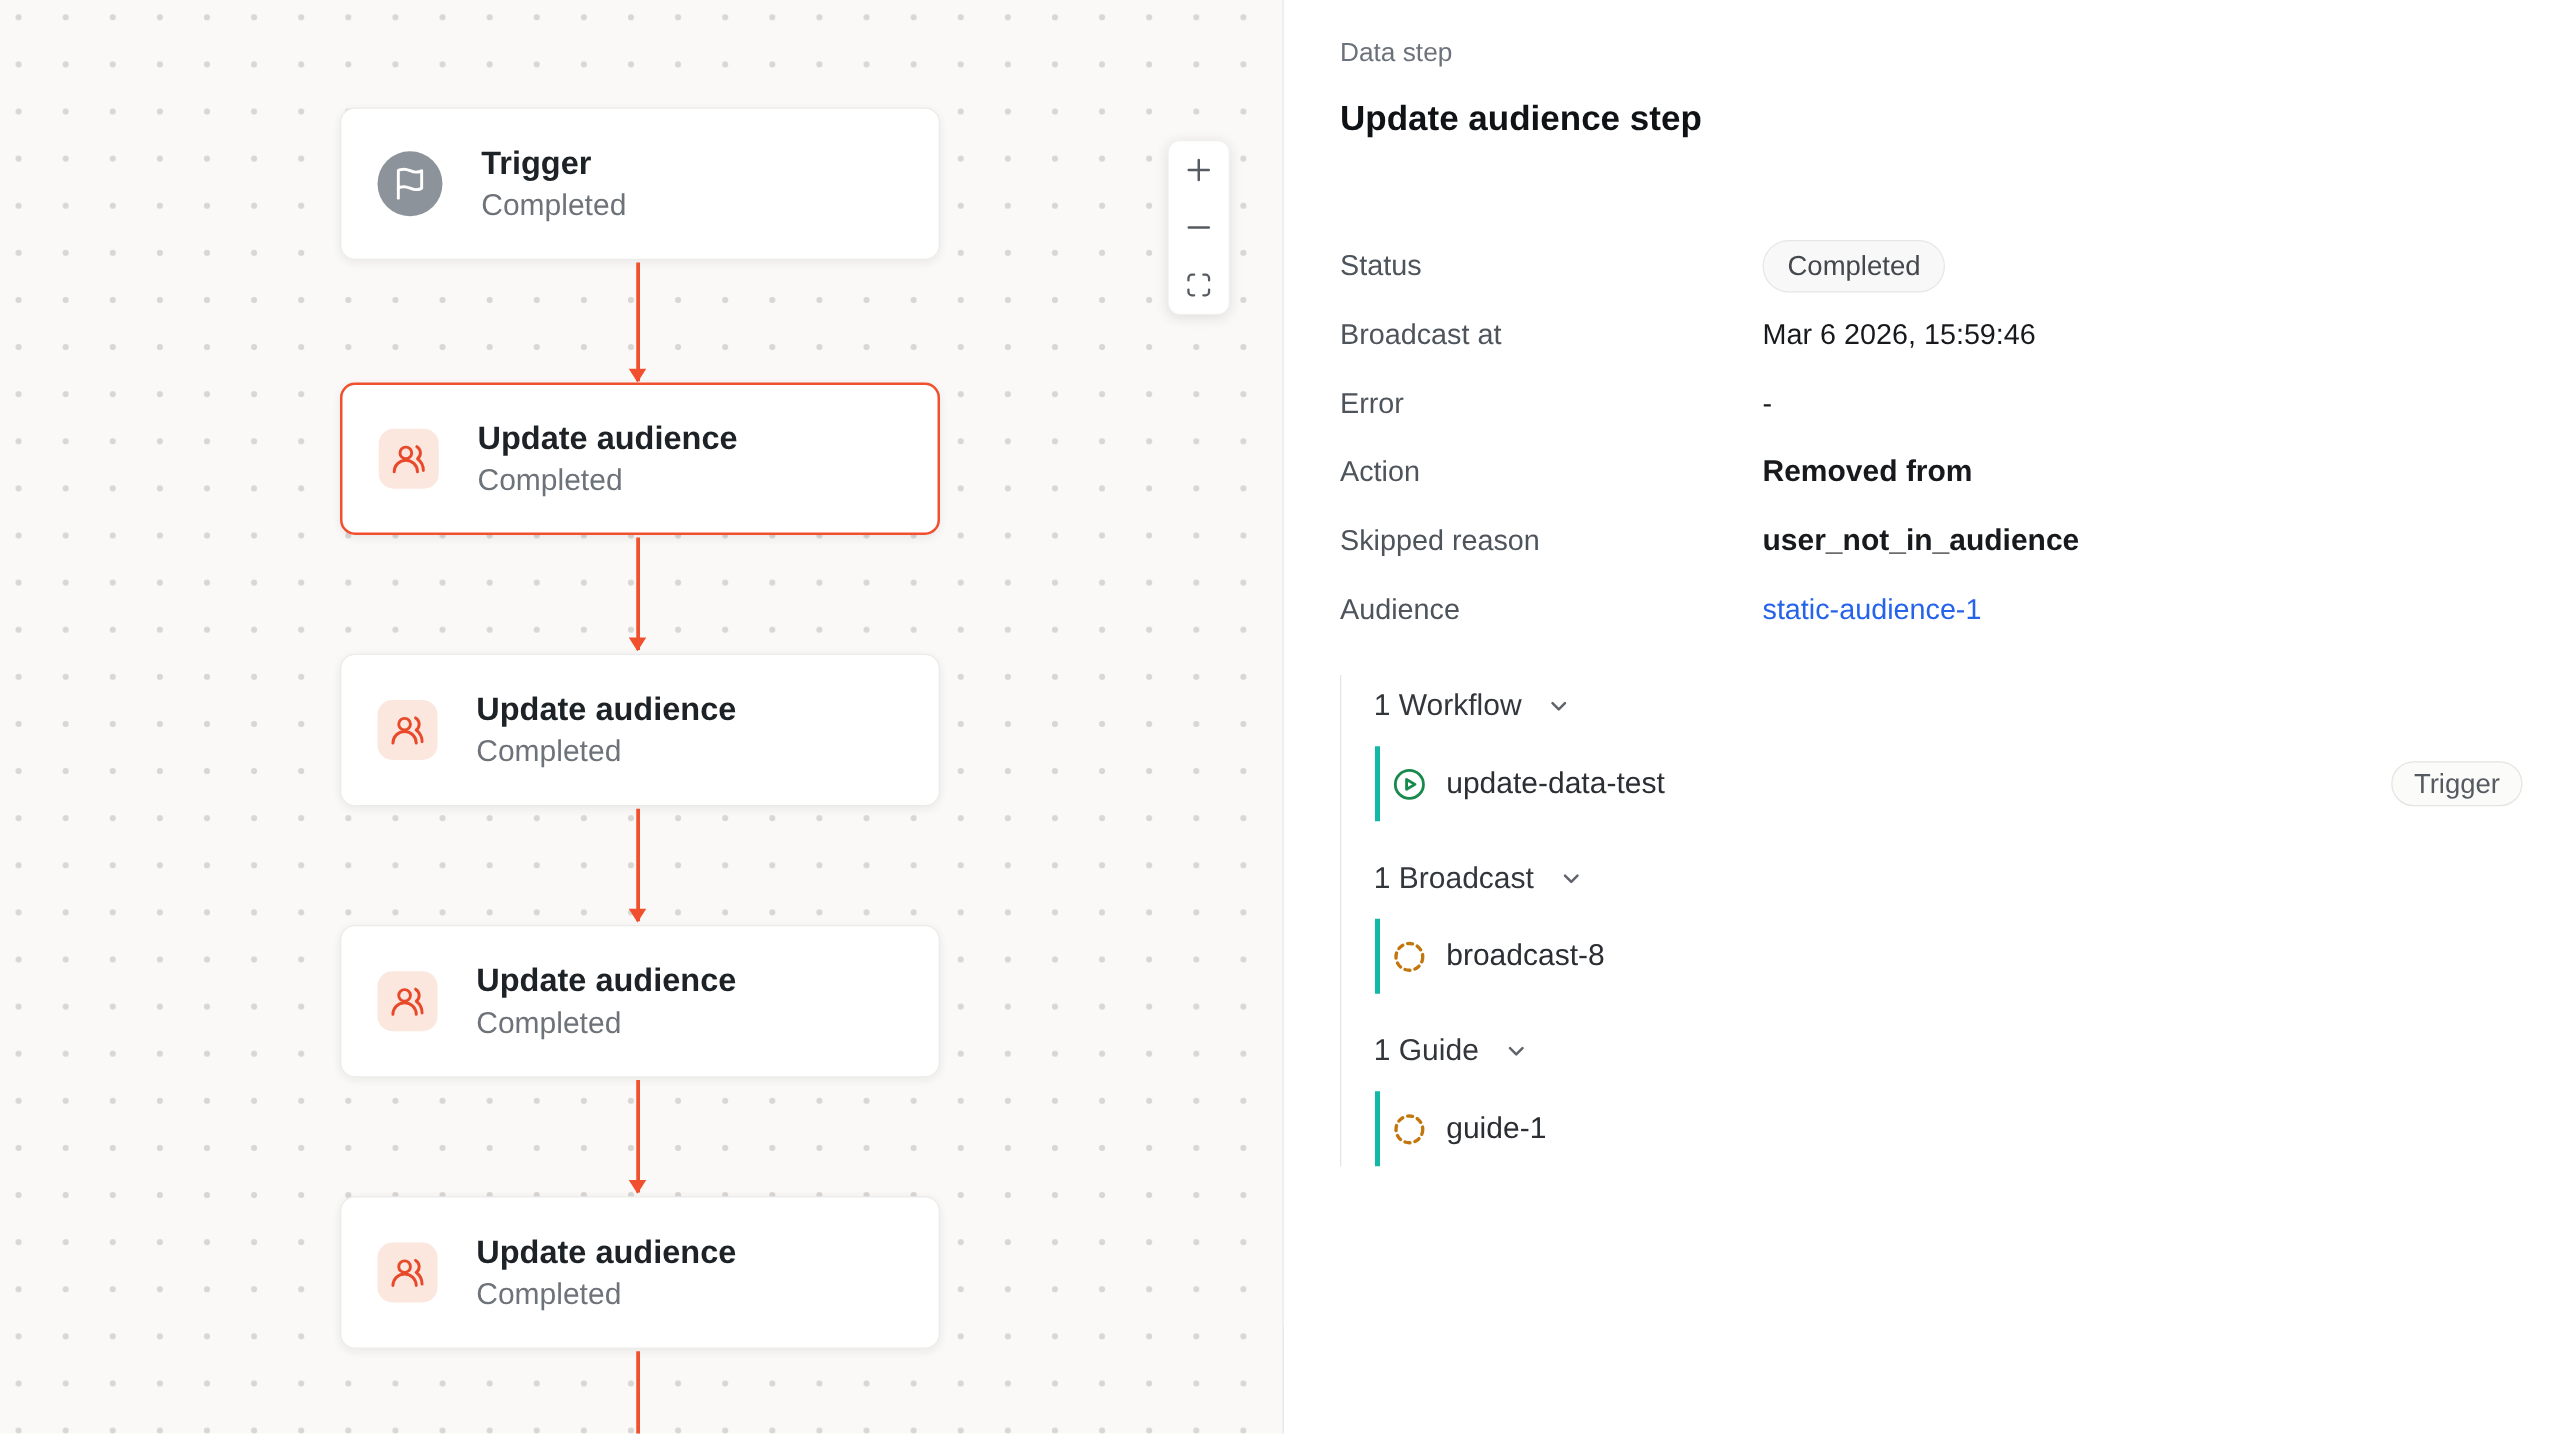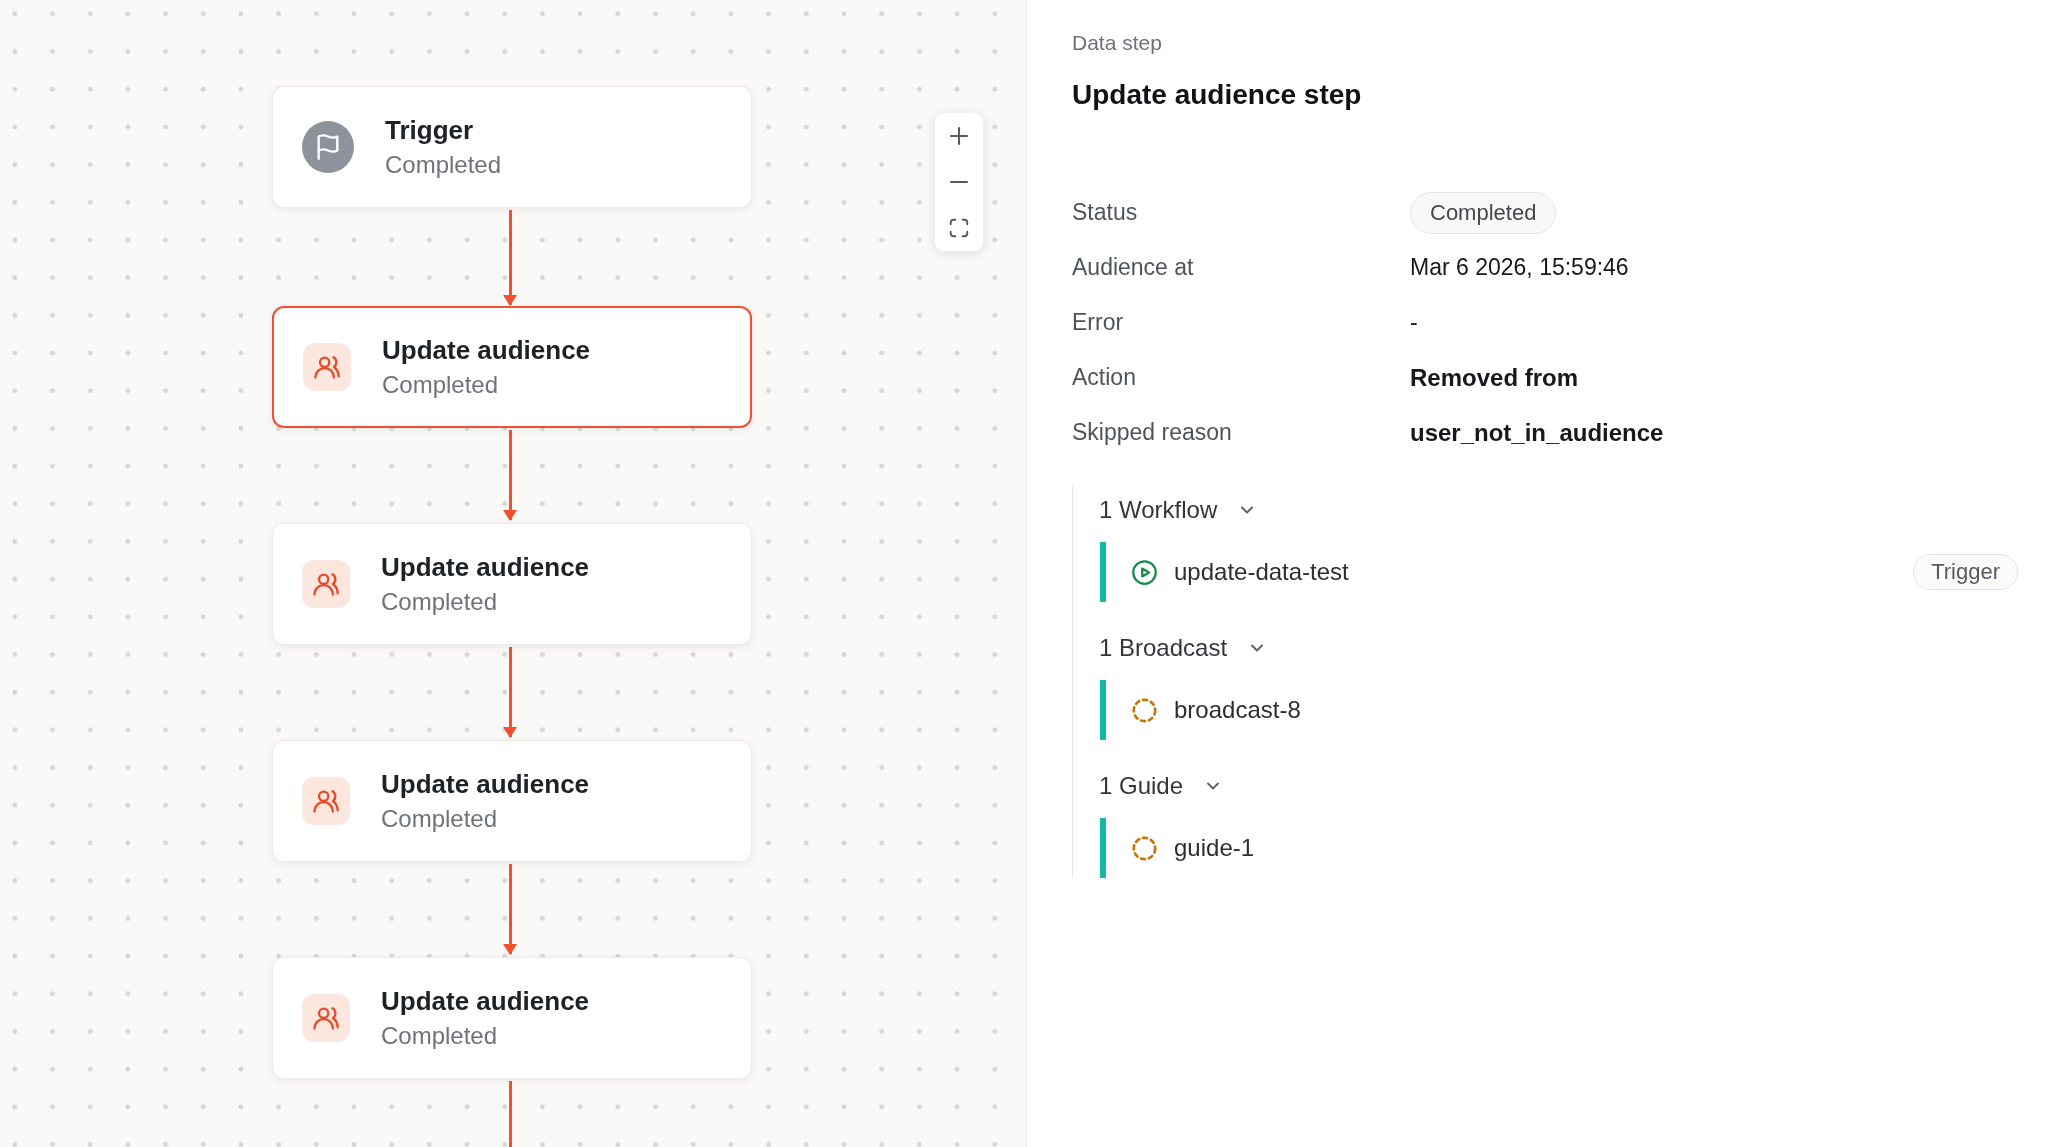--- a/index.html
+++ b/index.html
@@ -80,21 +80,21 @@
 
   .active-in {
     margin-top:25px; border-left:1px solid #e4e4e6; padding-left:26px;
   }
   .section-toggle {
     height:50px; display:flex; align-items:center; gap:21px; cursor:pointer;
   }
   .section-toggle .label { font-size:24px; color:#3a3f45; }
   .group-header { margin-top:25px; height:50px; display:flex; align-items:center; gap:20px; cursor:pointer; }
   .group-header .label { font-size:24px; color:#33373c;text-align:right; }
-  .group-items { margin-top:7px; border-left:6px solid #14b8a6; margin-left:1px; padding-left:25px; }
+  .group-items { margin-top:7px; border-left:4px solid #14b8a6; margin-left:1px; padding-left:10px; }
   .item-row { height:60px; display:flex; align-items:center; gap:16px; cursor:pointer; }
   .item-name { font-size:24px; color:#2b2f34; }
   .item-row .pill.right { margin-left:auto; height:36px; padding:0 17px; font-size:22px; color:#565b61; background:#fbfbfa; border-color:#e4e4e2; }
   .group-header + .group-header, .group-items + .group-header { margin-top:21px; }
 
   svg { display:block; }
 </style>
 </head>
 <body>
 
@@ -221,34 +221,38 @@
   <div class="panel">
     <div class="eyebrow">Data step</div>
     <div class="panel-title">Update audience step</div>
 
     <div class="fields">
       <div class="field-row">
         <div class="field-label">Status</div>
         <span class="pill">Completed</span>
       </div>
       <div class="field-row">
-        <div class="field-label">Audience at</div>
+        <div class="field-label">Broadcast at</div>
         <div class="field-value">Mar 6 2026, 15:59:46</div>
       </div>
       <div class="field-row">
         <div class="field-label">Error</div>
         <div class="field-value">-</div>
       </div>
       <div class="field-row">
         <div class="field-label">Action</div>
         <div class="field-value strong">Removed from</div>
       </div>
       <div class="field-row">
         <div class="field-label">Skipped reason</div>
         <div class="field-value strong">user_not_in_audience</div>
+      </div>
+      <div class="field-row">
+        <div class="field-label">Audience</div>
+        <a class="field-value link">static-audience-1</a>
       </div>
     </div>
 
     <div class="active-in">
 
       <div class="group-header">
         <span class="label">1 Workflow</span>
         <svg width="20" height="20" viewBox="0 0 20 20" fill="none" stroke="#5f646b" stroke-width="2" stroke-linecap="round" stroke-linejoin="round">
           <polyline points="5,7.5 10,12.5 15,7.5"></polyline>
         </svg>

